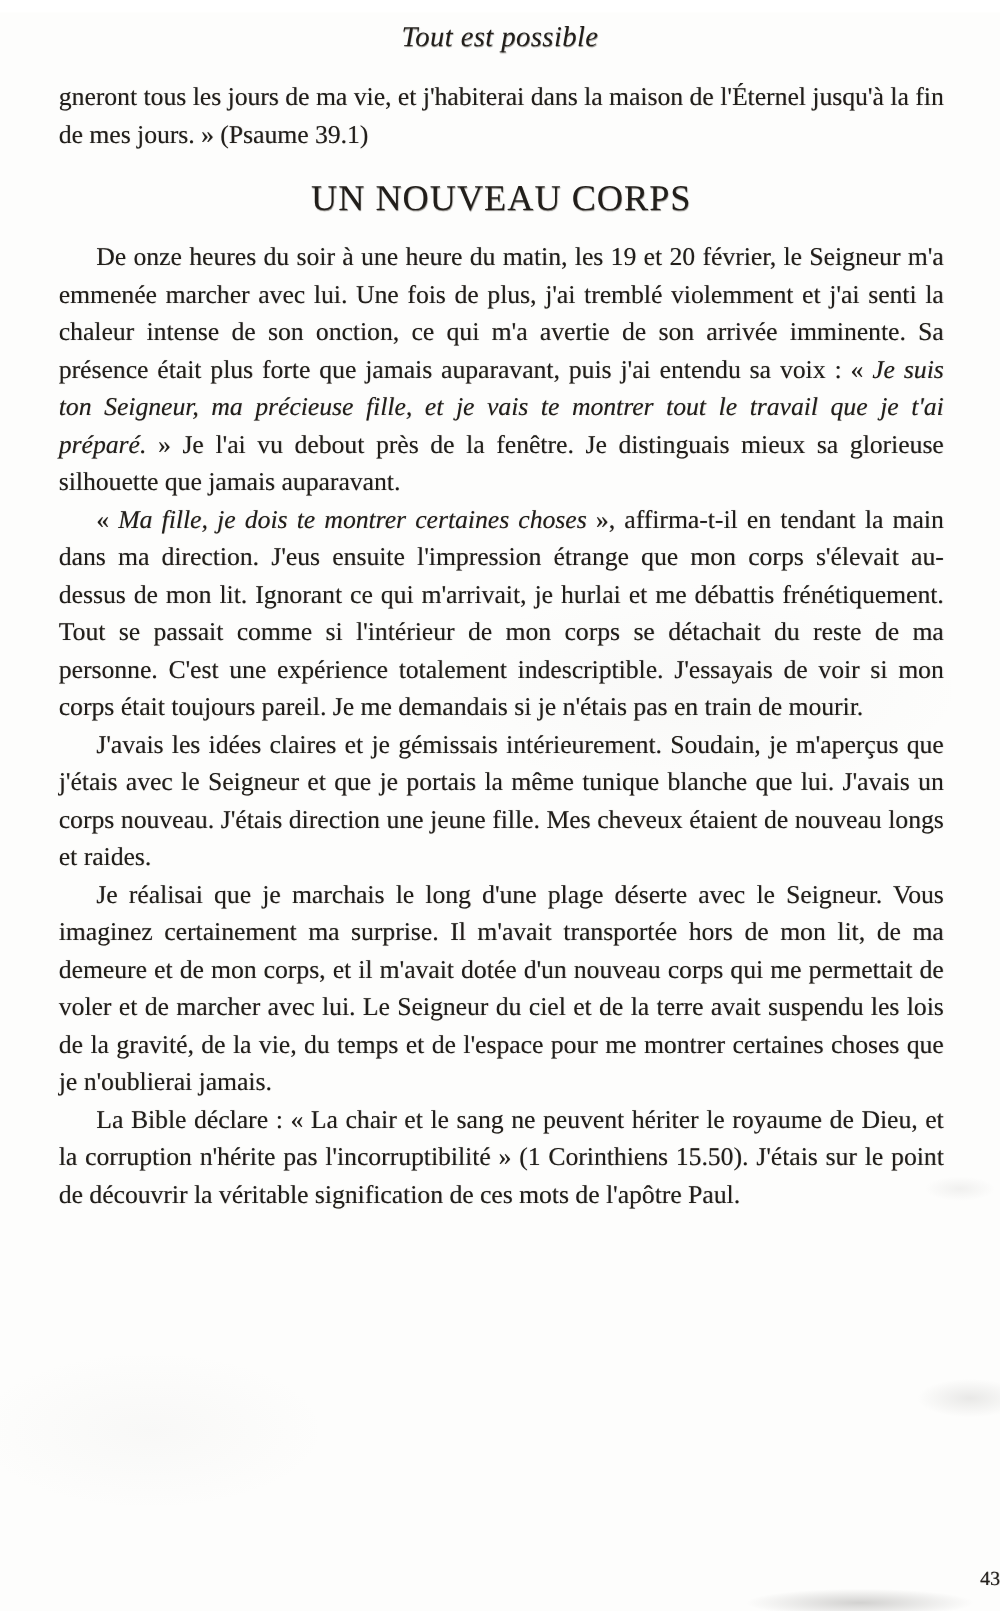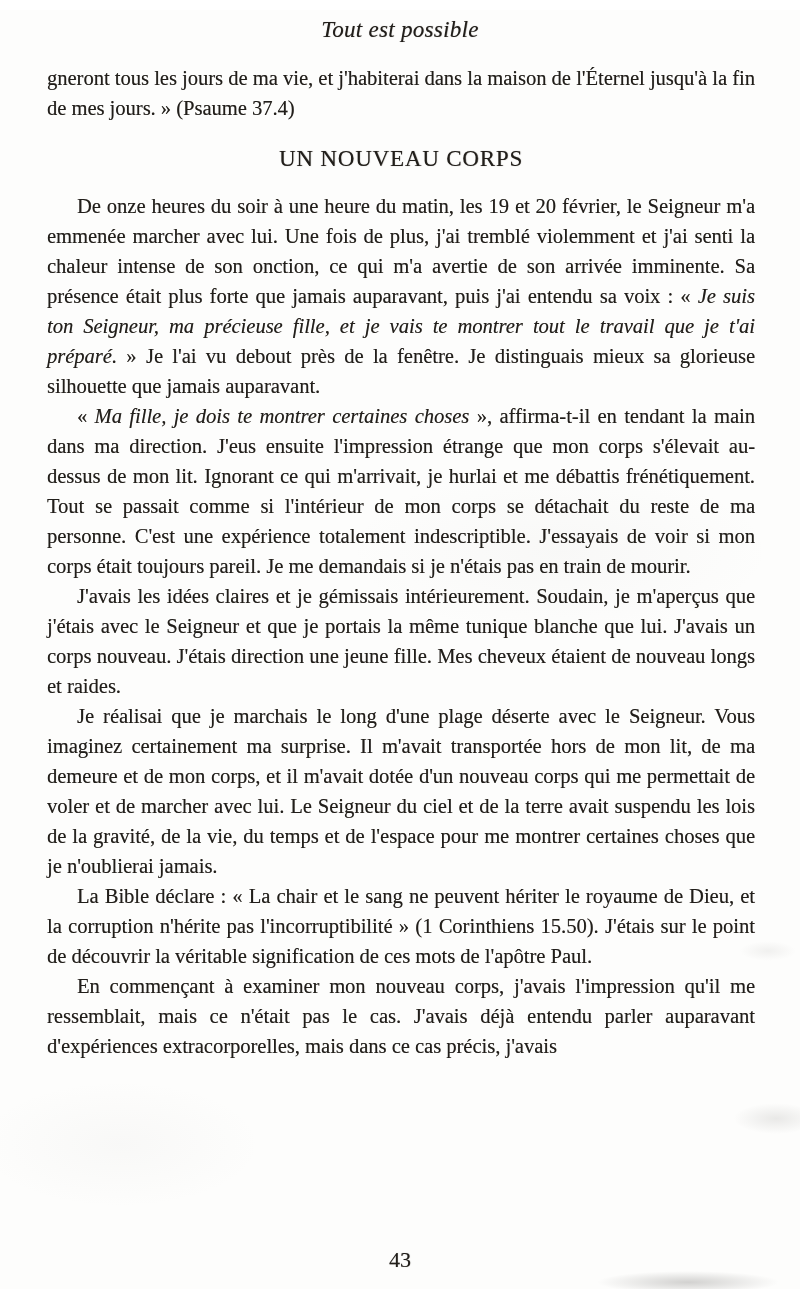--- a/index.html
+++ b/index.html
@@ -44,48 +44,47 @@
     margin: 0;
   }
   .body-text p.indent {
     text-indent: 30px;
   }
   .body-text h2.section-heading {
     margin: 21px 0 17px 0;
     text-align: center;
     text-indent: 0;
     font-weight: 400;
-    font-size: 23px;
+    font-size: 29px;
     letter-spacing: 0.8px;
     text-shadow: 0.4px 0.4px 0.8px rgba(45,40,34,0.6);
   }
   .body-text .italic {
     font-style: italic;
   }
   .page-number {
     position: absolute;
     left: 0;
     bottom: 26px;
     width: 100%;
-    text-align: center;
-    font-size: 22px;
+    text-align: right;
+    font-size: 16px;
     text-shadow: 0.3px 0.3px 0.7px rgba(45,40,34,0.55);
   }
 </style>
 </head>
 <body>
 
 <div class="page">
   <div class="running-header">Tout est possible</div>
 
   <div class="body-text">
-      <p class=""><span>gneront tous les jours de ma vie, et j'habiterai dans la maison de l'Éternel jusqu'à la fin de mes jours. » (Psaume 37.4)</span></p>
+      <p class=""><span>gneront tous les jours de ma vie, et j'habiterai dans la maison de l'Éternel jusqu'à la fin de mes jours. » (Psaume 39.1)</span></p>
       <h2 class="section-heading">UN NOUVEAU CORPS</h2>
       <p class="indent"><span>De onze heures du soir à une heure du matin, les 19 et 20 février, le Seigneur m'a emmenée marcher avec lui. Une fois de plus, j'ai tremblé violemment et j'ai senti la chaleur intense de son onction, ce qui m'a avertie de son arrivée imminente. Sa présence était plus forte que jamais auparavant, puis j'ai entendu sa voix : « </span><span class="italic">Je suis ton Seigneur, ma précieuse fille, et je vais te montrer tout le travail que je t'ai préparé.</span><span> » Je l'ai vu debout près de la fenêtre. Je distinguais mieux sa glorieuse silhouette que jamais auparavant.</span></p>
       <p class="indent"><span>« </span><span class="italic">Ma fille, je dois te montrer certaines choses</span><span> », affirma-t-il en tendant la main dans ma direction. J'eus ensuite l'impression étrange que mon corps s'élevait au-dessus de mon lit. Ignorant ce qui m'arrivait, je hurlai et me débattis frénétiquement. Tout se passait comme si l'intérieur de mon corps se détachait du reste de ma personne. C'est une expérience totalement indescriptible. J'essayais de voir si mon corps était toujours pareil. Je me demandais si je n'étais pas en train de mourir.</span></p>
       <p class="indent"><span>J'avais les idées claires et je gémissais intérieurement. Soudain, je m'aperçus que j'étais avec le Seigneur et que je portais la même tunique blanche que lui. J'avais un corps nouveau. J'étais direction une jeune fille. Mes cheveux étaient de nouveau longs et raides.</span></p>
       <p class="indent"><span>Je réalisai que je marchais le long d'une plage déserte avec le Seigneur. Vous imaginez certainement ma surprise. Il m'avait transportée hors de mon lit, de ma demeure et de mon corps, et il m'avait dotée d'un nouveau corps qui me permettait de voler et de marcher avec lui. Le Seigneur du ciel et de la terre avait suspendu les lois de la gravité, de la vie, du temps et de l'espace pour me montrer certaines choses que je n'oublierai jamais.</span></p>
       <p class="indent"><span>La Bible déclare : « La chair et le sang ne peuvent hériter le royaume de Dieu, et la corruption n'hérite pas l'incorruptibilité » (1 Corinthiens 15.50). J'étais sur le point de découvrir la véritable signification de ces mots de l'apôtre Paul.</span></p>
-      <p class="indent"><span>En commençant à examiner mon nouveau corps, j'avais l'impression qu'il me ressemblait, mais ce n'était pas le cas. J'avais déjà entendu parler auparavant d'expériences extracorporelles, mais dans ce cas précis, j'avais</span></p>
     </div>
 
   <div class="page-number">43</div>
 </div>
 
 </body></html>

